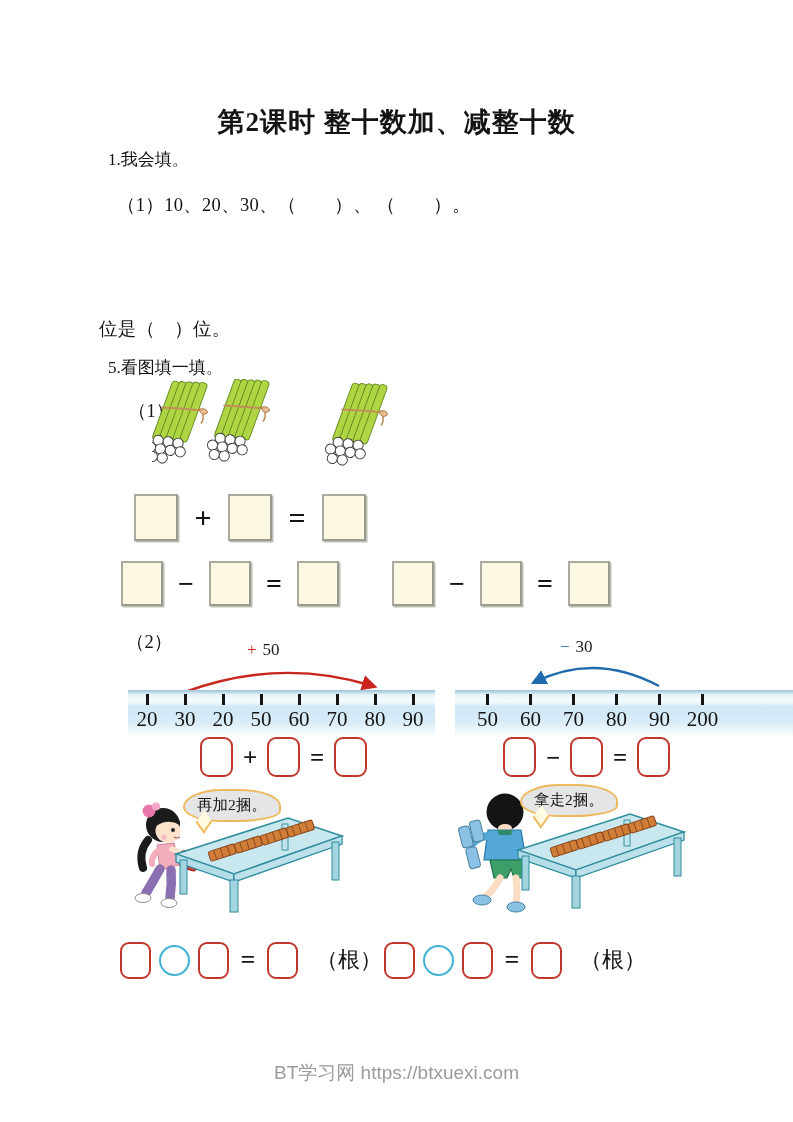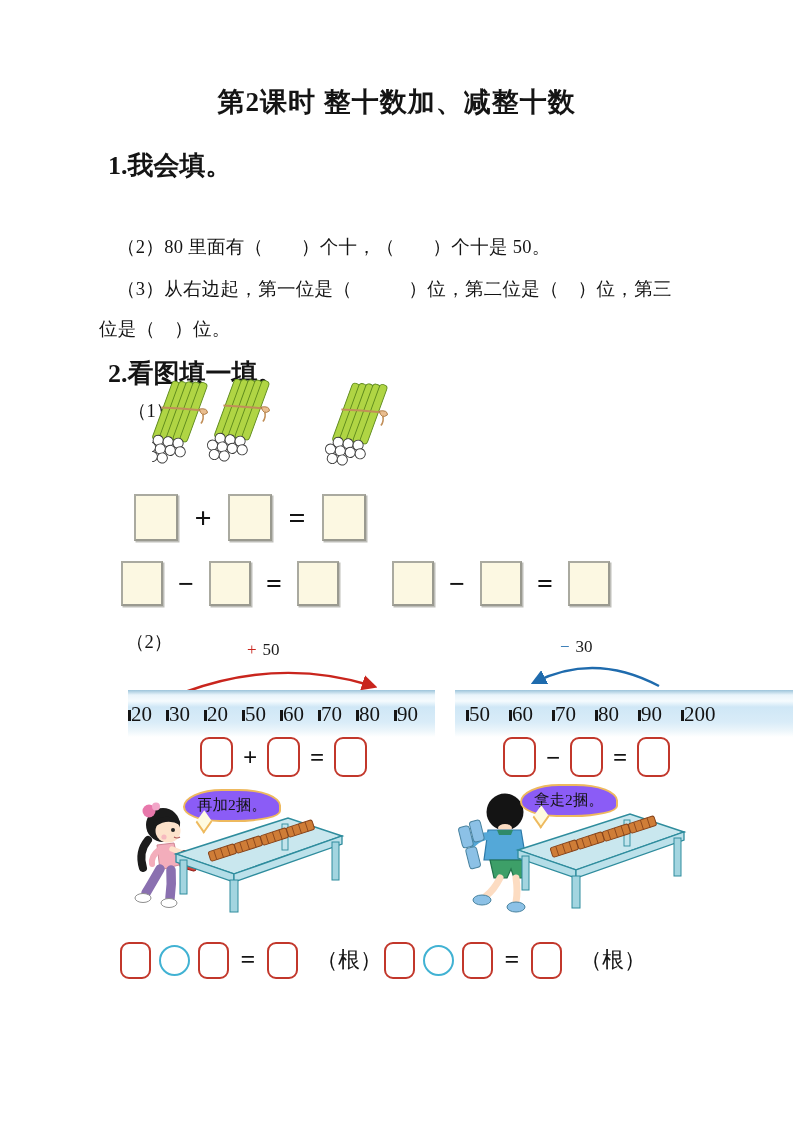--- a/index.html
+++ b/index.html
@@ -1,39 +1,39 @@
 <!DOCTYPE html>
 <html><head>
 <meta charset="utf-8">
 <style>
   *{box-sizing:border-box;margin:0;padding:0}
   html,body{background:#fff}
   .page{position:relative;width:793px;height:1122px;margin:0 auto;background:#ffffff;
         font-family:"Liberation Serif","DejaVu Serif",serif;color:#141414;overflow:hidden}
   .abs{position:absolute}
   .title{width:100%;text-align:center;font-size:27px;font-weight:700;letter-spacing:1px}
-  .h2{font-size:26px;font-weight:700}
+  .h2{font-size:17px;font-weight:400}
   .bodyline{font-size:18.5px;letter-spacing:.3px;white-space:nowrap}
   .plabel{font-size:18.5px}
   .eqrow{display:flex;align-items:center}
   .cream{background:#fcf8e2;border:2px solid #9a9a90;border-top-color:#aaaaa0;border-left-color:#aaaaa0;
          box-shadow:1.5px 1.5px 0 rgba(110,110,100,.45)}
   .op{font-weight:700;text-align:center;font-family:"Liberation Serif","DejaVu Serif",serif;line-height:1}
   .redbox{background:#fff;border:2.2px solid #c2372b;border-radius:9px}
   .bluecircle{background:#fff;border:2.2px solid #41b2d3;border-radius:50%}
   .arclabel{font-size:17px;white-space:nowrap}
   .sign-red{color:#c9251d}
   .sign-blue{color:#1f6bad}
   .arcval{color:#1c1c1c;margin-left:6px}
   .nl-band{background:linear-gradient(180deg,#9cc4da 0,#e9f4fb 5px,#f5fbfe 11px,#cfe7f6 17px,#d9ecf8 32px,#edf6fb 41px,#ffffff 47px)}
   .nl-cells{display:flex;height:100%}
-  .cell{display:flex;align-items:center}
+  .cell{display:flex;flex-direction:column;align-items:center}
   .tick{display:block;width:3px;height:11px;background:#151515;margin-top:4px}
   .num{font-size:21px;line-height:28px}
-  .bubble{position:absolute;background:#8b5cf6;border:2px solid #eeb95e;padding:4px 12px;font-size:15.5px;
+  .bubble{position:absolute;background:#e5e5e5;border:2px solid #eeb95e;padding:4px 12px;font-size:15.5px;
           border-radius:48% 52% 55% 45%/65% 60% 40% 55%;white-space:nowrap;z-index:3}
   .bubble:after{content:"";position:absolute;left:12px;bottom:-9px;width:12px;height:12px;background:#fffbe0;
           border-right:2px solid #eeb95e;border-bottom:2px solid #eeb95e;transform:rotate(55deg) skewX(20deg)}
   .unit{font-size:22px;margin-left:10px;white-space:nowrap}
   .footer{width:100%;text-align:center;font-family:"Liberation Sans","DejaVu Sans",sans-serif;
           font-size:19px;color:#9b9b9b}
 </style>
 </head>
 <body>
 
@@ -142,28 +142,27 @@
         </g>
         <path d="M40 72 h38 l-3 18 h-11 l-3 -9 -4 9 h-13 z" fill="#3d9f68" stroke="#20714a" stroke-width="1.2"></path>
         <path d="M50 90 q-6 12 -14 18" stroke="#fcdcc2" stroke-width="7" fill="none" stroke-linecap="round"></path>
         <path d="M66 90 q2 14 0 24" stroke="#fcdcc2" stroke-width="7" fill="none" stroke-linecap="round"></path>
         <ellipse cx="32" cy="112" rx="9" ry="5" fill="#8cc1e6" stroke="#48829f"></ellipse>
         <ellipse cx="66" cy="119" rx="9" ry="5" fill="#8cc1e6" stroke="#48829f"></ellipse>
       </g>
     </defs>
   </svg>
 
-  <div class="abs title" style="top:84px">第2课时 整十数加、减整十数</div>
+  <div class="abs title" style="top:104px">第2课时 整十数加、减整十数</div>
 
   <div class="abs h2" style="left:108px;top:148px">1.我会填。</div>
-  <div class="abs bodyline" style="left:117px;top:234px">（2）80 里面有（　　）个十，（　　）个十是 50。</div>
-  <div class="abs bodyline" style="left:117px;top:276px">（3）从右边起，第一位是（　　　）位，第二位是（　）位，第三</div>
+  <div class="abs bodyline" style="left:117px;top:192px">（1）10、20、30、（　　）、 （　　）。</div>
   <div class="abs bodyline" style="left:99px;top:316px">位是（　）位。</div>
 
-  <div class="abs h2" style="left:108px;top:356px">2.看图填一填。</div>
+  <div class="abs h2" style="left:108px;top:356px">5.看图填一填。</div>
   <div class="abs plabel" style="left:128px;top:398px">（1）</div>
 
   <svg class="abs" style="left:152px;top:379px" width="272" height="97" viewBox="0 0 272 97">
     <use href="#gbundle" transform="translate(6,2) scale(.82)"></use>
     <use href="#gbundle" transform="translate(68,0) scale(.82)"></use>
     <use href="#gbundle" transform="translate(186,4) scale(.82)"></use>
   </svg>
 
   <div class="abs eqrow" style="left:134px;top:494px;gap:11px">
     <div class="cream" style="width:44px;height:47px"></div>
@@ -309,14 +308,15 @@
   </div>
   <div class="abs eqrow" style="left:384px;top:940px;gap:8px;height:40px">
     <div class="redbox" style="width:31px;height:37px"></div>
     <div class="bluecircle" style="width:31px;height:31px"></div>
     <div class="redbox" style="width:31px;height:37px"></div>
     <span class="op" style="font-size:26px;width:22px">=</span>
     <div class="redbox" style="width:31px;height:37px"></div>
     <span class="unit">（根）</span>
   </div>
 
+  <div class="abs footer" style="top:1060px">BT学习网 https://btxuexi.com</div>
 
 </div>
 
 </body></html>

